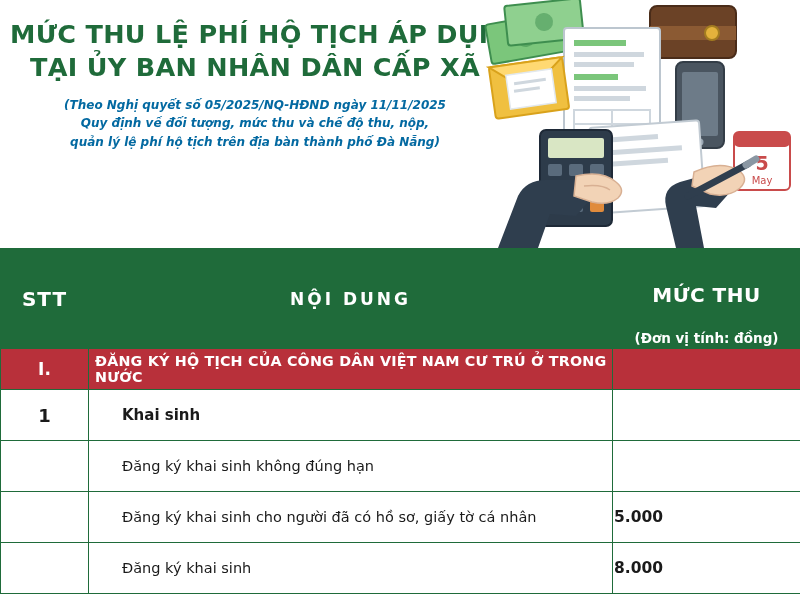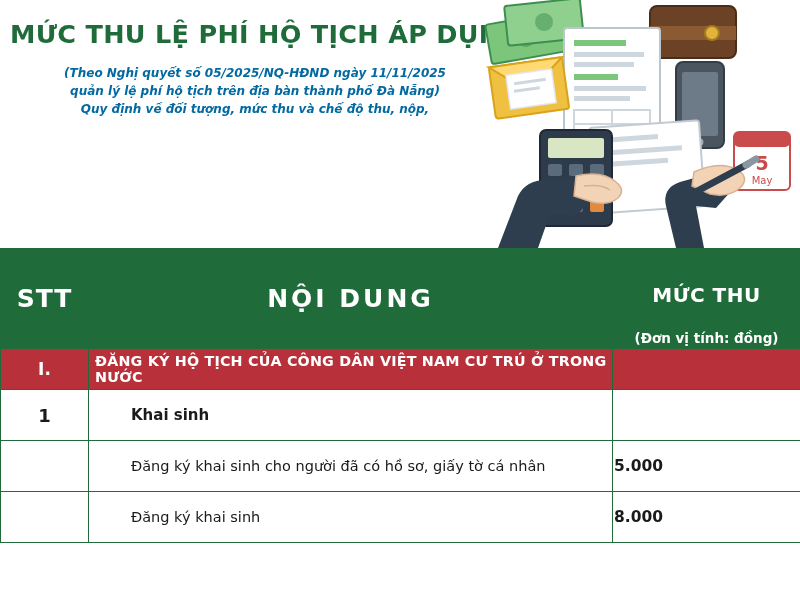--- a/index.html
+++ b/index.html
@@ -80,25 +80,25 @@
   thead th {
     background: #1f6b3a;
     color: #ffffff;
     font-weight: bold;
     text-align: center;
     height: 76px;
     vertical-align: middle;
     border-color: #1f6b3a;
   }
   .th-stt {
-    font-size: 25px;
+    font-size: 20px;
     letter-spacing: 1px;
   }
   .th-content {
-    font-size: 25px;
+    font-size: 17px;
     letter-spacing: 3px;
     text-align: center;
   }
   .th-fee-main {
     font-size: 20px;
     letter-spacing: 0.5px;
     line-height: 1.35;
     margin-top: 32px;
   }
   .th-fee-sub {
@@ -135,46 +135,47 @@
   }
   .cell-stt {
     text-align: center;
     font-weight: bold;
     font-size: 18px;
   }
   .cell-content {
     padding-left: 14px;
   }
   .cell-content.indent {
-    padding-left: 42px;
+    padding-left: 33px;
   }
   .cell-content.bold {
     font-weight: bold;
     font-size: 15px;
   }
   .cell-fee {
     text-align: left;
     font-weight: bold;
     font-size: 15.5px;
   }
 </style>
 </head>
 <body>
 
 <div class="page">
 
   <div class="header">
 
     <div class="title-block">
       <div class="title-line">MỨC THU LỆ PHÍ HỘ TỊCH ÁP DỤNG</div>
+      <div class="title-line">TẠI ỦY BAN NHÂN DÂN CẤP XÃ</div>
 
       <div class="subtitle-block">
         <div class="subtitle-line">(Theo Nghị quyết số 05/2025/NQ-HĐND ngày 11/11/2025</div>
+        <div class="subtitle-line">Quy định về đối tượng, mức thu và chế độ thu, nộp,</div>
         <div class="subtitle-line">quản lý lệ phí hộ tịch trên địa bàn thành phố Đà Nẵng)</div>
-        <div class="subtitle-line">Quy định về đối tượng, mức thu và chế độ thu, nộp,</div>
       </div>
     </div>
 
     <div class="art">
       <svg width="320" height="248" viewBox="0 0 320 248" xmlns="http://www.w3.org/2000/svg">
 
         <g>
           <rect x="8" y="18" width="76" height="40" rx="3" fill="#7bc67b" stroke="#3e8e4f" stroke-width="2" transform="rotate(-10 46 38)"></rect>
           <circle cx="46" cy="37" r="10" fill="#3e8e4f" opacity="0.55" transform="rotate(-10 46 38)"></circle>
           <rect x="26" y="2" width="76" height="40" rx="3" fill="#8fd08f" stroke="#3e8e4f" stroke-width="2" transform="rotate(-6 64 22)"></rect>
@@ -282,20 +283,25 @@
         <td class="cell-content">ĐĂNG KÝ HỘ TỊCH CỦA CÔNG DÂN VIỆT NAM CƯ TRÚ Ở TRONG NƯỚC</td>
         <td class="cell-fee"></td>
       </tr>
       <tr>
         <td class="cell-stt">1</td>
         <td class="cell-content bold indent">Khai sinh</td>
         <td class="cell-fee"></td>
       </tr>
       <tr>
         <td class="cell-stt"></td>
+        <td class="cell-content indent">Đăng ký khai sinh không đúng hạn</td>
+        <td class="cell-fee"></td>
+      </tr>
+      <tr>
+        <td class="cell-stt"></td>
         <td class="cell-content indent">Đăng ký khai sinh cho người đã có hồ sơ, giấy tờ cá nhân</td>
         <td class="cell-fee">5.000</td>
       </tr>
       <tr>
         <td class="cell-stt"></td>
         <td class="cell-content indent">Đăng ký khai sinh</td>
         <td class="cell-fee">8.000</td>
       </tr>
     </tbody>
   </table>

